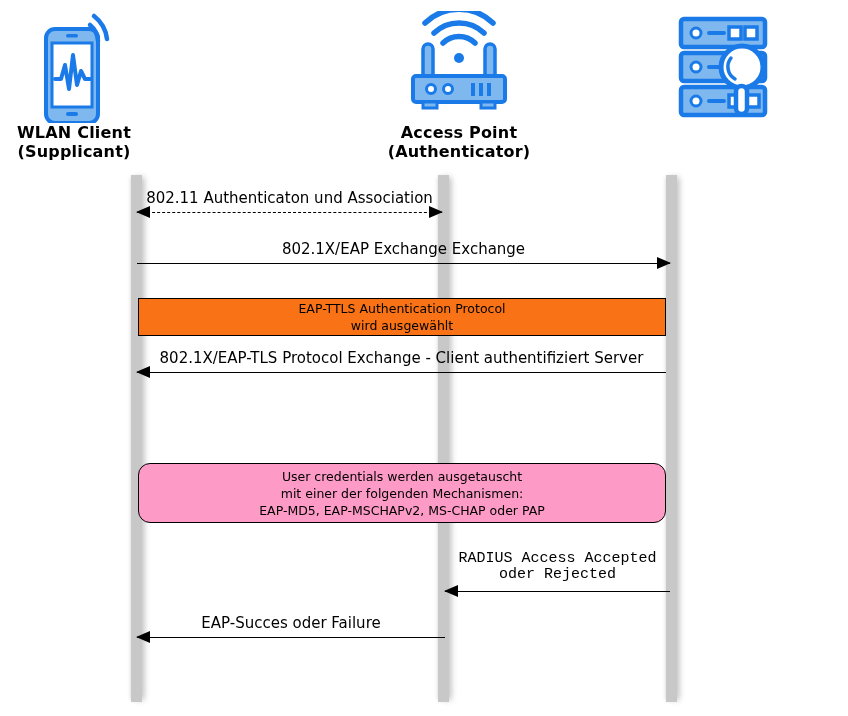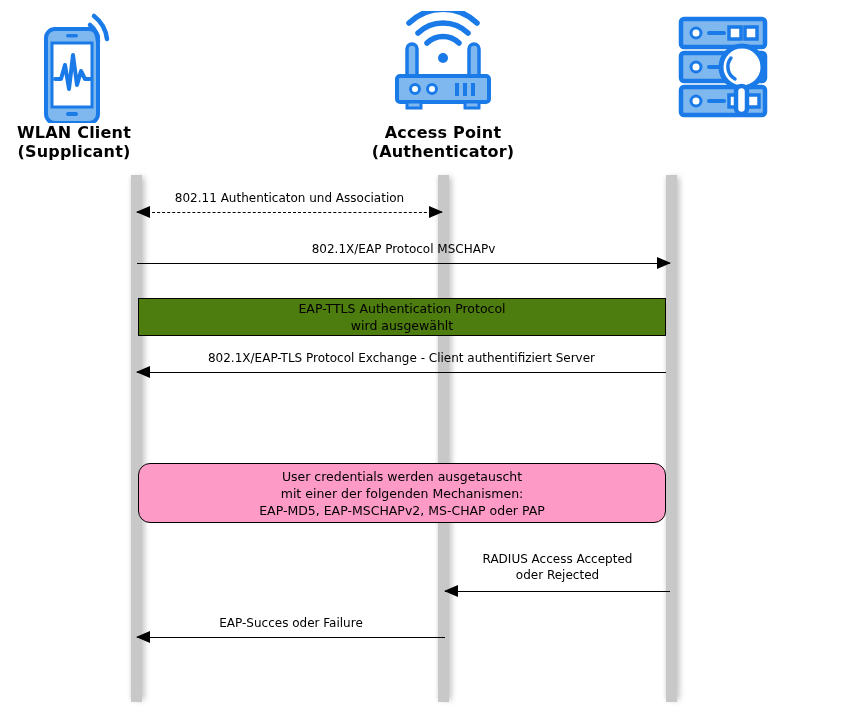--- a/index.html
+++ b/index.html
@@ -14,21 +14,21 @@
   #stage{position:relative;width:760px;height:716px;}
 
   
   .actor{position:absolute;text-align:center;}
   .actor .icon{height:115px;display:flex;align-items:flex-end;justify-content:center;}
   .actor .label{
     font-size:16px;font-weight:bold;line-height:19px;
     letter-spacing:.2px;white-space:pre-line;
   }
   #actor-client{left:0px;top:8px;width:148px;}
-  #actor-ap{left:348px;top:8px;width:190px;}
+  #actor-ap{left:364px;top:8px;width:190px;}
   #actor-radius{left:598px;top:8px;width:250px;}
 
   
   .lifeline{
     position:absolute;top:175px;height:527px;width:11px;
     background:#c8c8c8;
     box-shadow:4px 0 6px -2px rgba(0,0,0,.28), -2px 0 4px -2px rgba(0,0,0,.18);
     z-index:1;
   }
   #lifeline-client{left:131px;}
@@ -39,56 +39,56 @@
   .note{
     position:absolute;
     border:1.6px solid #000;
     box-sizing:border-box;
     display:flex;align-items:center;justify-content:center;
     text-align:center;
     font-size:12.5px;line-height:17px;
     white-space:pre-line;
     z-index:3;
   }
-  .note.green{background:#4d7c0f;}
+  .note.green{background:#f97316;}
   .note.pink{background:#fd9ac6;}
 
   #note-ttls{left:138px;top:298px;width:528px;height:38px;}
   #note-tunnel{left:138px;top:400px;width:528px;height:31px;}
   #note-creds{left:138px;top:463px;width:528px;height:60px;border-radius:12px;}
 
   
   .msg{position:absolute;z-index:2;}
   .msg .line{
     position:absolute;left:0;top:0;height:0;
     border-top:1.6px solid #000;
     width:100%;
   }
   .msg.dashed .line{border-top:1.6px dashed #000;}
   .msg .cap{
     position:absolute;top:-50%;
-    font-size:12px;line-height:16px;
+    font-size:15px;line-height:16px;
     text-align:center;white-space:pre-line;
     width:100%;
   }
   
   .head{position:absolute;top:-6px;width:0;height:0;
         border-top:6.5px solid transparent;border-bottom:6.5px solid transparent;}
   .head.right{right:-1px;border-left:14px solid #000;}
   .head.left{left:-1px;border-right:14px solid #000;}
 
   
   #msg-1{left:137px;top:212px;width:305px;}
   #msg-1 .cap{top:-22px;}
   #msg-2{left:137px;top:263px;width:533px;}
   #msg-2 .cap{top:-22px;}
   #msg-3{left:137px;top:372px;width:529px;}
   #msg-3 .cap{top:-22px;}
   #msg-4{left:445px;top:591px;width:225px;}
-  #msg-4 .cap{top:-40px;}
+  #msg-4 .cap{top:-40px;font-family:Liberation Mono, monospace;}
   #msg-5{left:137px;top:637px;width:308px;}
   #msg-5 .cap{top:-22px;}
 </style>
 </head>
 <body>
 
 <div id="stage">
 
   <div class="actor" id="actor-client">
     <div class="icon">
@@ -169,21 +169,21 @@
   <div class="lifeline" id="lifeline-radius"></div>
 
   <div class="msg dashed" id="msg-1">
     <div class="cap">802.11 Authenticaton und Association</div>
     <div class="line"></div>
     <div class="head left"></div>
     <div class="head right"></div>
   </div>
 
   <div class="msg" id="msg-2">
-    <div class="cap">802.1X/EAP Protocol MSCHAPv</div>
+    <div class="cap">802.1X/EAP Exchange Exchange</div>
     <div class="line"></div>
     <div class="head right"></div>
   </div>
 
   <div class="msg" id="msg-3">
     <div class="cap">802.1X/EAP-TLS Protocol Exchange - Client authentifiziert Server</div>
     <div class="line"></div>
     <div class="head left"></div>
   </div>
 

